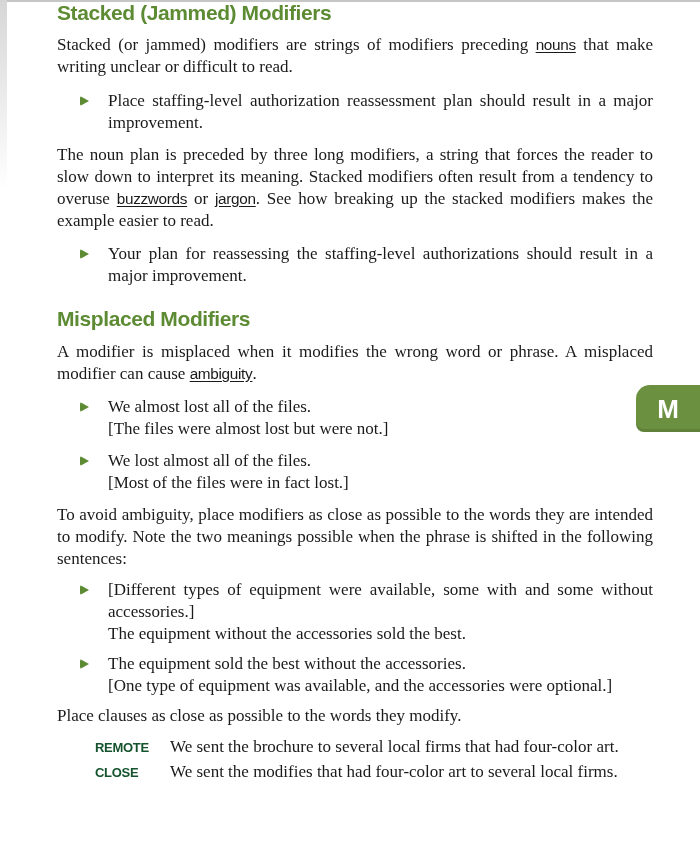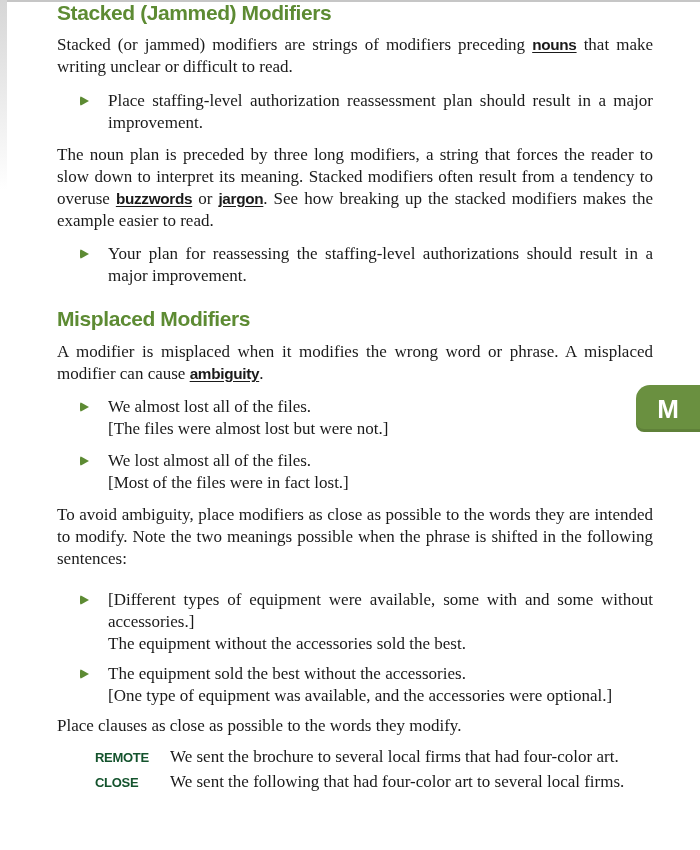--- a/index.html
+++ b/index.html
@@ -58,21 +58,21 @@
     left:23px;top:6px;
     width:0;height:0;
     border-left:9px solid #5d8b33;
     border-top:5px solid transparent;
     border-bottom:5px solid transparent;
     border-radius:2px;
   }
   .s-i{}
   .s-term{
     font-family:"Liberation Sans", sans-serif;
-    font-weight:700;
+    font-weight:400;
     font-size:0.9em;
     letter-spacing:-0.3px;
     text-decoration:underline;
     text-underline-offset:2px;
   }
   .example{
     display:flex;
     margin:0 0 3px 0;
   }
   .example .ex-label{
@@ -143,21 +143,21 @@
       <div><span>We </span><span class="s-i">almost</span><span> lost all of the files.</span></div>
       <div><span>[The files were </span><span class="s-i">almost</span><span> lost but were not.]</span></div>
     </div>
 
     <div class="bullet">
       <span class="tri"></span>
       <div><span>We lost </span><span class="s-i">almost</span><span> all of the files.</span></div>
       <div><span>[Most of the files were in fact lost.]</span></div>
     </div>
 
-    <div class="para" style="margin-bottom:19px"><span>To avoid ambiguity, place modifiers as close as possible to the words they are intended to modify. Note the two meanings possible when the phrase is shifted in the following sentences:</span></div>
+    <div class="para" style="margin-bottom:9px"><span>To avoid ambiguity, place modifiers as close as possible to the words they are intended to modify. Note the two meanings possible when the phrase is shifted in the following sentences:</span></div>
 
     <div class="bullet" style="margin-bottom:8px">
       <span class="tri"></span>
       <div><span>[Different types of equipment were available, some with and some without accessories.]</span></div>
       <div><span>The equipment </span><span class="s-i">without the accessories</span><span> sold the best.</span></div>
     </div>
 
     <div class="bullet" style="margin-bottom:8px">
       <span class="tri"></span>
       <div><span>The equipment sold the best </span><span class="s-i">without the accessories</span><span>.</span></div>
@@ -166,21 +166,21 @@
 
     <div class="para" style="margin-bottom:9px"><span>Place clauses as close as possible to the words they modify.</span></div>
 
     <div class="example">
       <div class="ex-label">REMOTE</div>
       <div class="ex-text"><span>We sent the brochure to several local firms </span><span class="s-i">that had four-color art</span><span>.</span></div>
     </div>
 
     <div class="example">
       <div class="ex-label">CLOSE</div>
-      <div class="ex-text"><span>We sent the following </span><span class="s-i">that had four-color art</span><span> to several local firms.</span></div>
+      <div class="ex-text"><span>We sent the modifies </span><span class="s-i">that had four-color art</span><span> to several local firms.</span></div>
     </div>
 
   </div>
 
   <div class="alpha-tab">
     <span class="tab-letter">M</span>
   </div>
 </div>
 
 </body></html>

